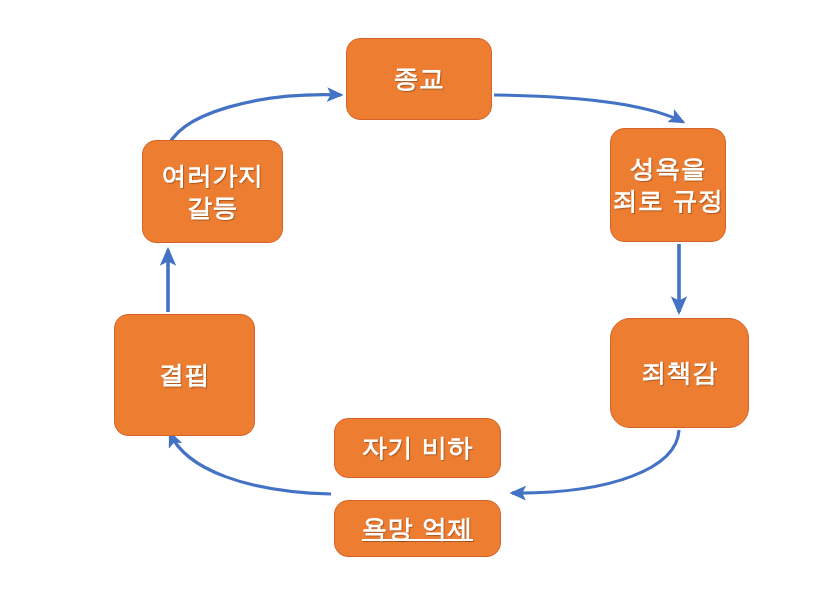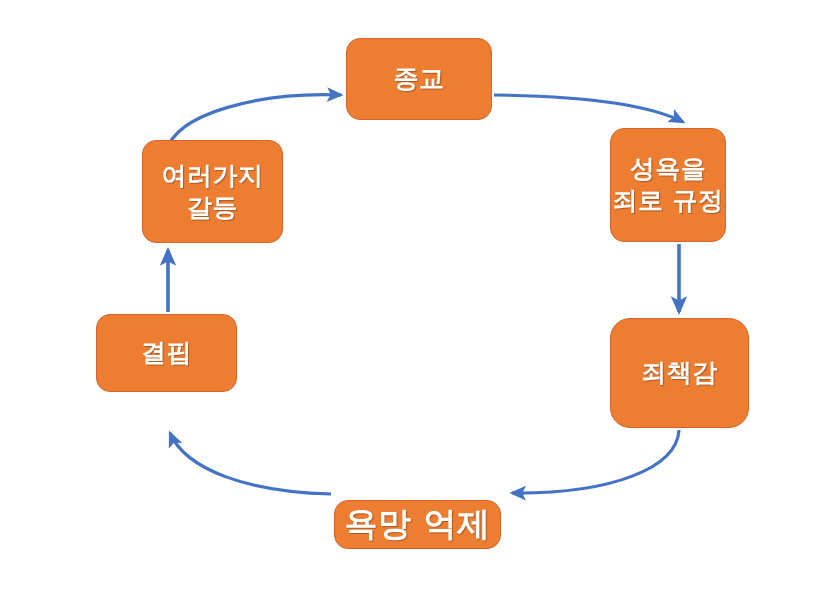--- a/index.html
+++ b/index.html
@@ -44,23 +44,23 @@
   }
   .node-label {
     display: block;
     white-space: pre-line;
   }
   
   #node-religion      { left: 346px; top: 38px;  width: 146px; height: 82px; font-size: 25px; }
   #node-conflicts     { left: 98px;  top: 140px; width: 141px; height: 103px; font-size: 25px; margin-left: 44px; }
   #node-sin           { left: 610px; top: 128px; width: 116px; height: 114px; font-size: 25px; }
   #node-guilt         { left: 610px; top: 318px; width: 139px; height: 110px; font-size: 25px; border-radius: 20px; }
-  #node-lack          { left: 96px;  top: 314px; width: 141px; height: 78px; font-size: 25px; }
+  #node-lack          { left: 114px;  top: 314px; width: 141px; height: 122px; font-size: 25px; }
   #node-selfdeprecate { left: 334px; top: 418px; width: 167px; height: 60px;  font-size: 25px; }
-  #node-suppress      { left: 334px; top: 500px; width: 167px; height: 49px;  font-size: 33px; }
+  #node-suppress      { left: 334px; top: 500px; width: 167px; height: 57px;  font-size: 25px; text-decoration: underline; }
 </style>
 </head>
 <body>
 
 <div id="canvas">
 
   <svg id="arrow-layer" viewBox="0 0 838 612" xmlns="http://www.w3.org/2000/svg">
     <defs>
       <marker id="head" viewBox="0 0 10 10" refX="8.4" refY="5" markerWidth="5.2" markerHeight="5.2" orient="auto-start-reverse">
         <path d="M 0 0.6 L 10 5 L 0 9.4 L 2.2 5 Z" fill="#4472C4"></path>
@@ -86,20 +86,23 @@
 
   <div class="node" id="node-sin">
     <span class="node-label">성욕을
 죄로 규정</span>
   </div>
 
   <div class="node" id="node-guilt">
     <span class="node-label">죄책감</span>
   </div>
 
+  <div class="node" id="node-selfdeprecate">
+    <span class="node-label">자기 비하</span>
+  </div>
 
   <div class="node" id="node-suppress">
     <span class="node-label">욕망 억제</span>
   </div>
 
   <div class="node" id="node-lack">
     <span class="node-label">결핍</span>
   </div>
 
   <div class="node" id="node-conflicts">

